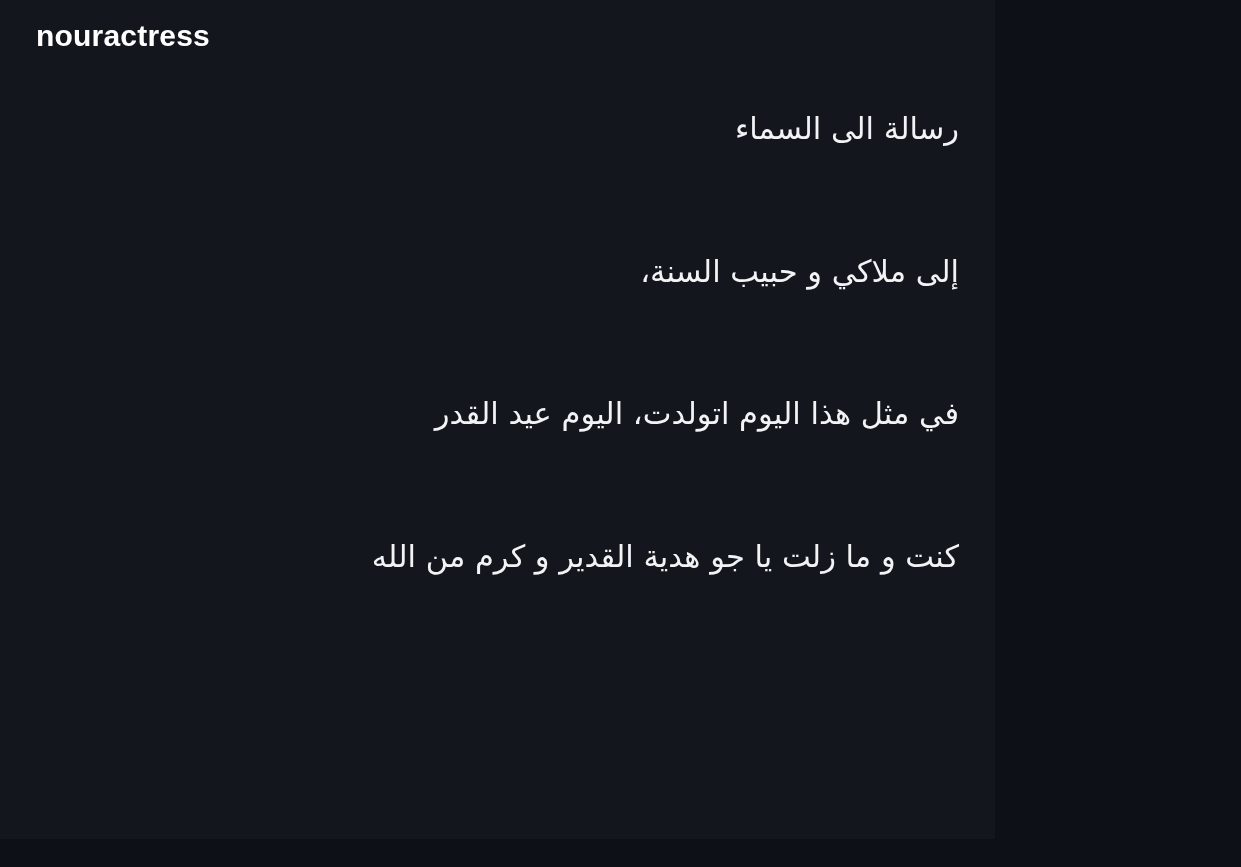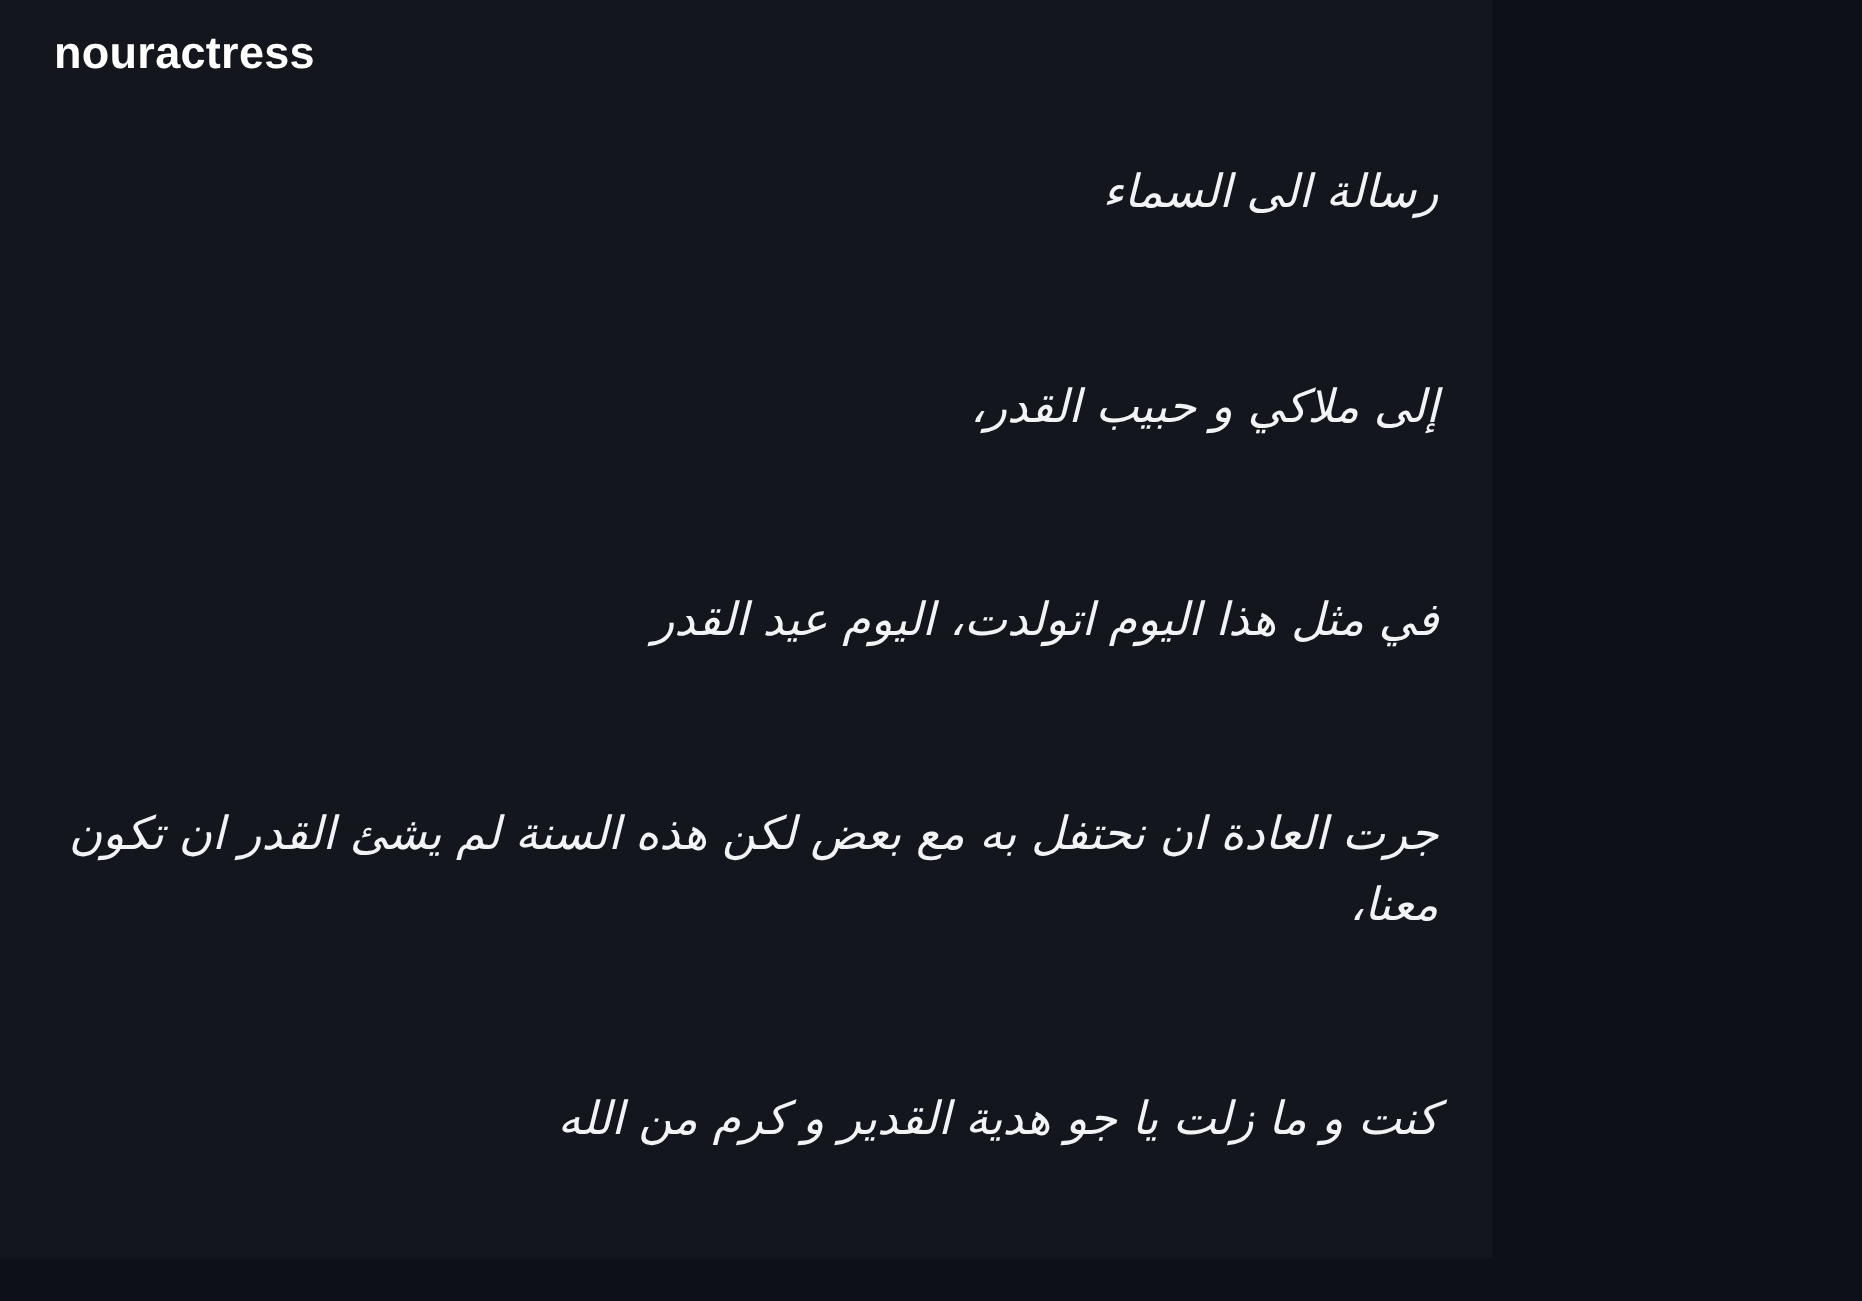--- a/index.html
+++ b/index.html
@@ -38,43 +38,41 @@
     color: #f2f3f5;
     font-size: 30.5px;
     line-height: 47.5px;
     padding-top: 4px;
     font-family: "DejaVu Sans", sans-serif;
     white-space: pre-wrap;
     word-wrap: break-word;
   }
   .caption .line {
     display: block;
-    font-style: italic;
   }
   .bottom-bar {
     position: absolute;
     left: 0;
     right: 0;
     bottom: 0;
     height: 28px;
     background: #0d1117;
   }
 </style>
 </head>
 <body>
 
 <div class="post">
 
   <div class="username">nouractress</div>
 
   <div class="caption">
     <span class="line">رسالة الى السماء</span>
-    <span class="line">إلى ملاكي و حبيب القدر،</span>
+    <span class="line">إلى ملاكي و حبيب السنة،</span>
     <span class="line">في مثل هذا اليوم اتولدت، اليوم عيد القدر</span>
-    <span class="line">جرت العادة ان نحتفل به مع بعض لكن هذه السنة لم يشئ القدر ان تكون معنا،</span>
     <span class="line">كنت و ما زلت يا جو هدية القدير و كرم من الله</span>
     
     
     
     
     
     
     
   </div>
 

